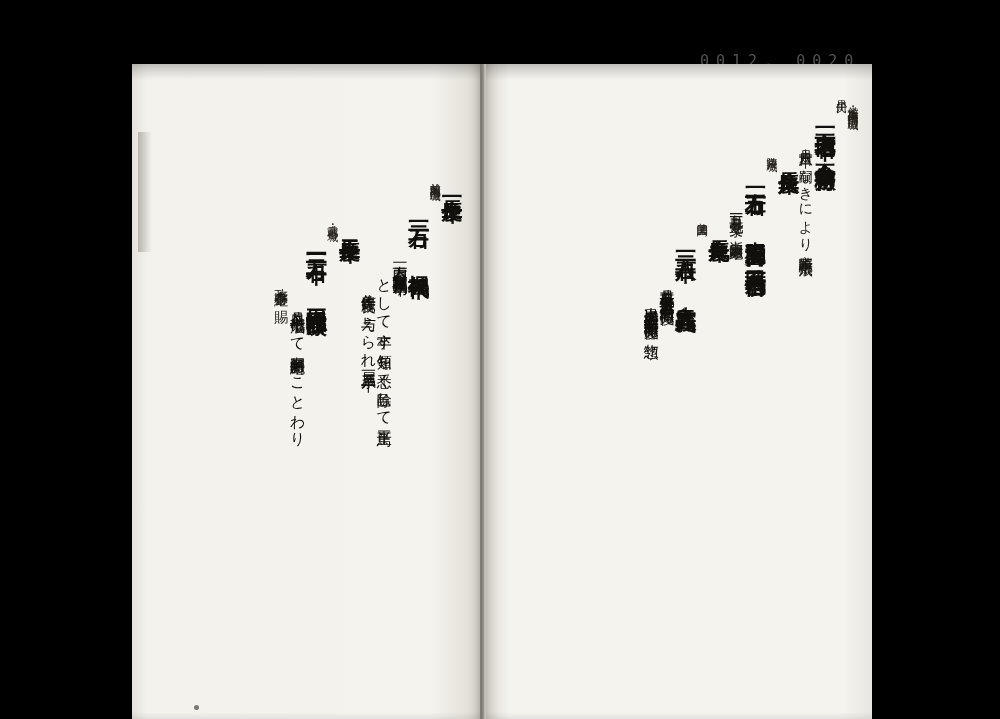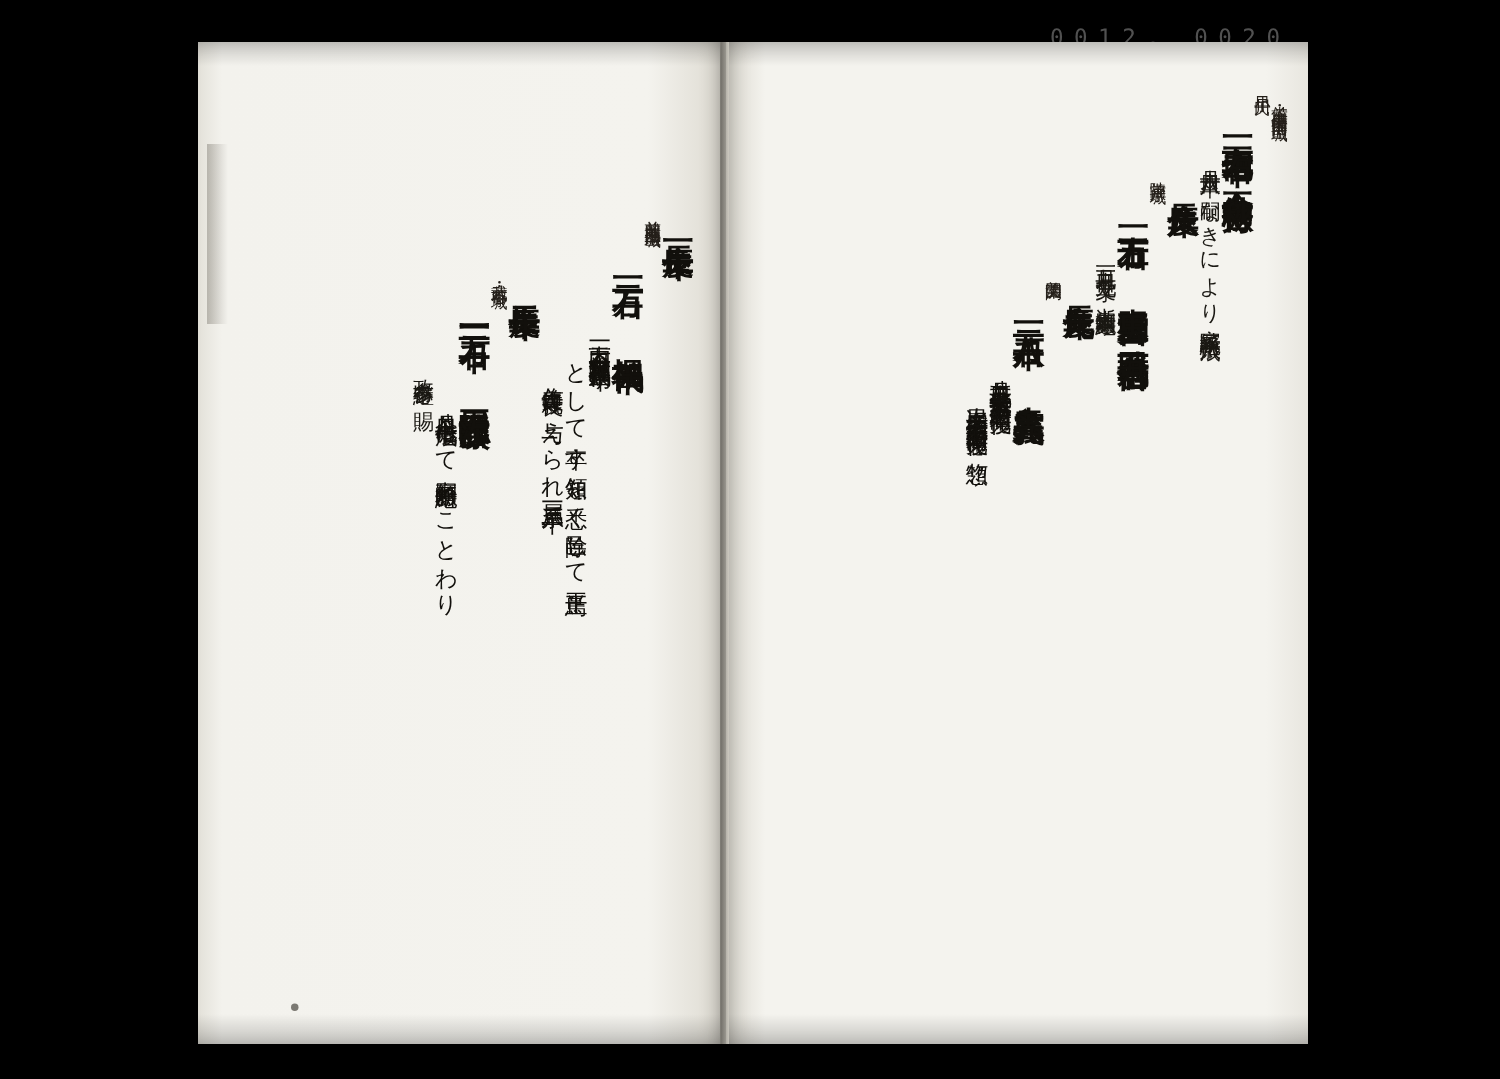--- a/index.html
+++ b/index.html
@@ -12,20 +12,21 @@
     height: 719px;
     overflow: hidden;
     font-family: "DejaVu Sans", sans-serif;
   }
 
   #scan {
     position: relative;
     width: 1000px;
     height: 600px;
     background: #000000;
+    margin-top: 36px;
   }
 
   
   .frame-number {
     position: absolute;
     top: 16px;
     left: 700px;
     width: 180px;
     height: 20px;
     color: #6d6d6d;

